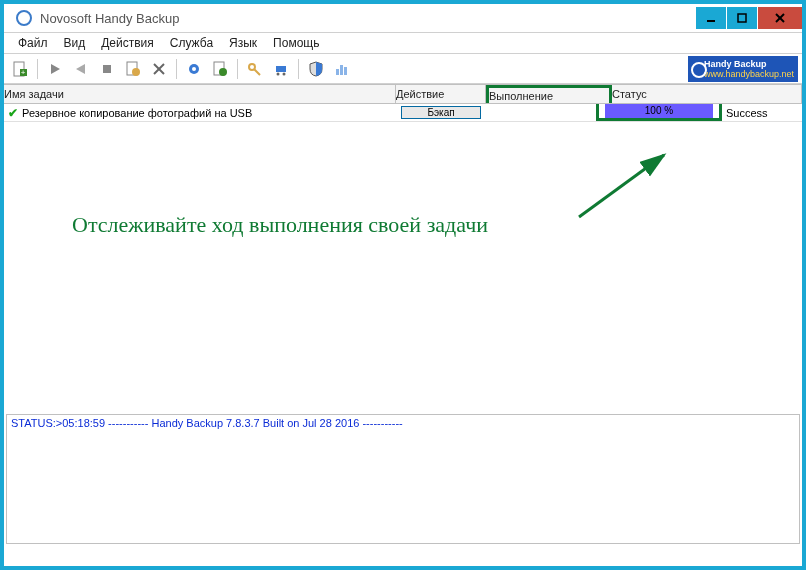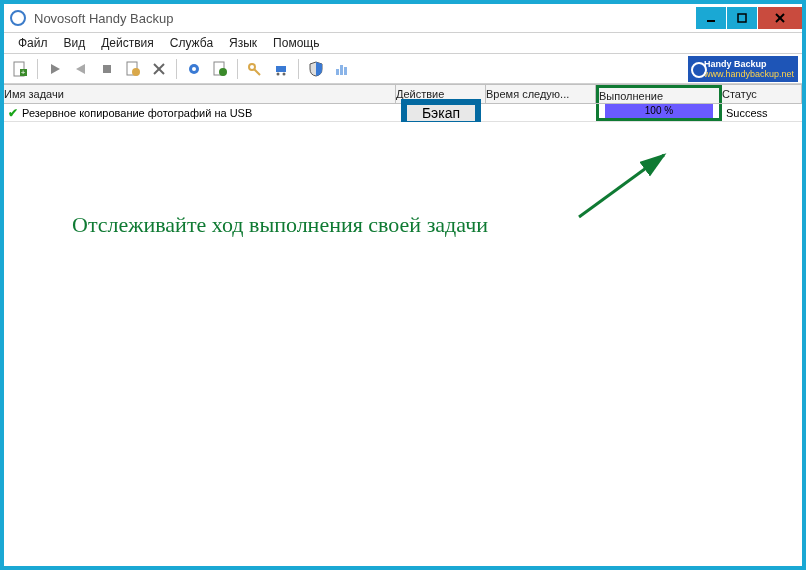--- a/index.html
+++ b/index.html
@@ -7,21 +7,21 @@
   .window {
     width: 806px; height: 570px;
     border: 4px solid #1aa8d4;
     background: #fff;
     position: relative;
     display: flex; flex-direction: column;
   }
   .titlebar {
     height: 28px; background: #fff;
     display: flex; align-items: center;
-    padding-left: 6px;
+    padding-left: 12px;
     color: #555; font-size: 13px;
   }
   .titlebar .app-icon {
     width: 16px; height: 16px; margin-right: 8px;
     border-radius: 50%; border: 2px solid #3b7bc9;
     background: #fff; display:inline-block;
   }
   .win-btns { margin-left: auto; display: flex; }
   .win-btn {
     width: 30px; height: 22px; margin-left: 1px;
@@ -73,22 +73,22 @@
   .col-next { width: 110px; }
   .col-progress { width: 126px; }
   .col-status { flex: 1; }
   .grid-row {
     height: 18px; display: flex; align-items: center;
     border-bottom: 1px solid #e0e0e0; font-size: 11px;
   }
   .cell { padding: 0 4px; display:flex; align-items:center; height:100%; }
   .check-icon { color: #1aa51a; font-weight: bold; margin-right: 4px; font-size: 12px; }
   .action-chip {
-    background: #e8e8e8; border: 6px solid #0369a1;
-    width: 80px; text-align: center; font-size: 14px; padding: 0;
+    background: #e8e8e8; border: 1px solid #0369a1;
+    width: 80px; text-align: center; font-size: 10px; padding: 0;
     margin: 0 auto;
   }
   .progress-cell {
     width: 108px; height: 14px; background: #6a5aff;
     color: #000; text-align: center; font-size: 10px; line-height: 14px;
     margin: 0 auto;
   }
   .highlight-box {
     border: 3px solid #0f7a33;
   }
@@ -232,21 +232,20 @@
     </div>
     <div class="logo-badge">
       <span class="logo-title">Handy Backup</span>
       <span class="logo-url">www.handybackup.net</span>
     </div>
   </div>
 
   <div class="grid-header">
     <div class="gh col-name">Имя задачи</div>
     <div class="gh col-action">Действие</div>
-    <div class="gh col-next">Время следую...</div>
     <div class="gh col-progress highlight-box" style="border-bottom:none;">Выполнение</div>
     <div class="gh col-status">Статус</div>
   </div>
 
   <div class="grid-row">
     <div class="cell col-name">
       <span class="check-icon">✔</span>
       <span>Резервное копирование фотографий на USB</span>
     </div>
     <div class="cell col-action">
@@ -264,15 +263,18 @@
       <defs>
         <marker id="ah" markerWidth="10" markerHeight="10" refX="8" refY="3" orient="auto">
           <path d="M0,0 L0,6 L9,3 z" fill="#0f7a33"></path>
         </marker>
       </defs>
       <line x1="10" y1="70" x2="95" y2="8" stroke="#0f7a33" stroke-width="3" marker-end="url(#ah)"></line>
     </svg>
     <div class="annotation">Отслеживайте ход выполнения своей задачи</div>
   </div>
 
+  <div class="log-panel">
+    <div>STATUS:&gt;05:18:59 ----------- Handy Backup 7.8.3.7 Built on Jul 28 2016 -----------</div>
+  </div>
 
   <div class="statusbar"></div>
 </div>
 
 </body></html>

